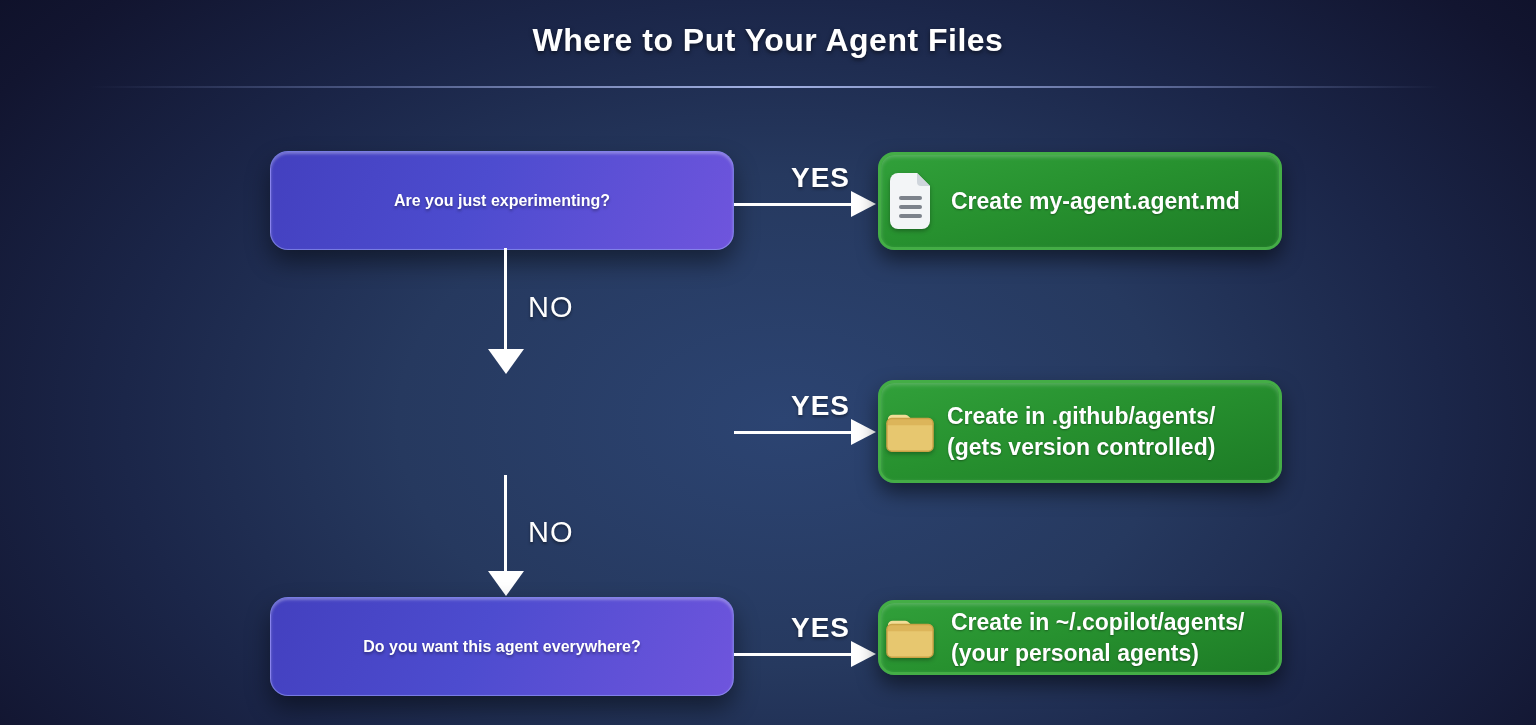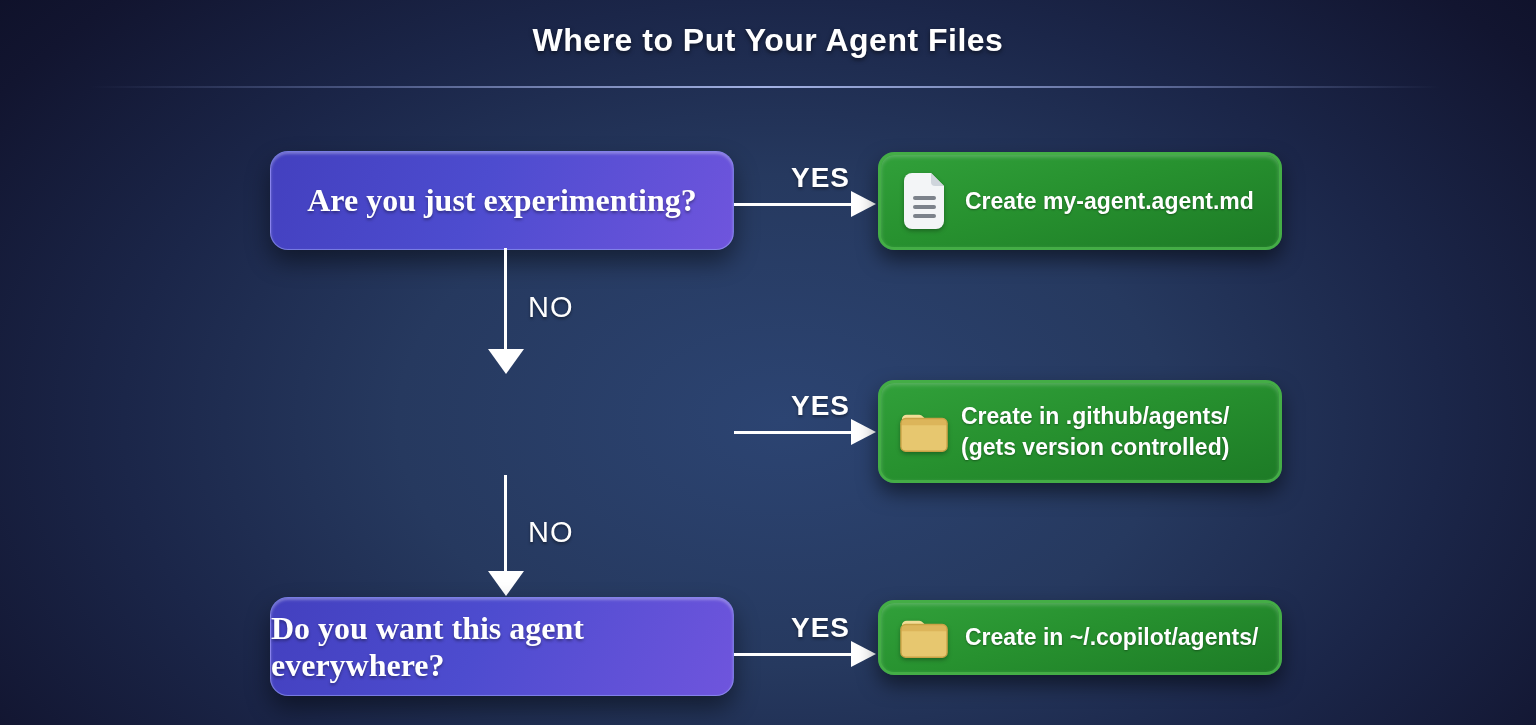--- a/index.html
+++ b/index.html
@@ -28,34 +28,33 @@
   
   .qbox {
     position:absolute; left:270px; width:462px; height:97px;
     border-radius:18px;
     background:linear-gradient(115deg,#4340bf 0%,#4d4ccf 45%,#6f55dd 100%);
     border:1px solid rgba(160,170,250,0.55);
     box-shadow:0 12px 24px rgba(0,0,0,0.45), inset 0 2px 3px rgba(255,255,255,0.30);
     display:flex; align-items:center; justify-content:center;
   }
   .qtext {
-    font-size:32px; font-weight:bold;
+    font-size:16px; font-weight:bold;
     text-shadow:0 2px 3px rgba(0,0,0,0.35);
-    font-family:Liberation Serif, serif;
   }
 
   
   .abox {
     position:absolute; left:878px; width:404px;
     border-radius:16px;
     background:linear-gradient(165deg,#31a03a 0%,#27912f 45%,#1d7b26 100%);
     border:3px solid #44ad46;
     box-shadow:0 10px 20px rgba(0,0,0,0.5), inset 0 2px 4px rgba(255,255,255,0.22);
     box-sizing:border-box;
-    display:flex; align-items:center; gap:16px; padding-left:18px;
+    display:flex; align-items:center; gap:16px; padding-left:4px;
   }
   .atext { font-size:23px; font-weight:bold; line-height:31px;
            text-shadow:0 1px 2px rgba(0,0,0,0.35); }
   .aicon { flex:0 0 auto; width:50px; display:flex; align-items:center; justify-content:center;
            filter:drop-shadow(0 2px 2px rgba(0,0,0,0.3)); }
 
   
   .yes-arrow { position:absolute; left:734px; width:142px; height:64px; }
   .yes-label {
     position:absolute; left:0; right:26px; top:-2px; text-align:right;
@@ -156,16 +155,17 @@
     <span class="aicon">
       <svg width="52" height="45" viewBox="0 0 52 45">
         <path d="M3 10 a5 5 0 0 1 5-5 h13 a5 5 0 0 1 3.8 1.8 L28 10 Z" fill="#f2dd96"></path>
         <rect x="2" y="9" width="48" height="34" rx="5" fill="#e7c76f"></rect>
         <path d="M2 14 a5 5 0 0 1 5-5 h38 a5 5 0 0 1 5 5 v2 H2 Z" fill="#dcb55a"></path>
         <rect x="2" y="9" width="48" height="34" rx="5" fill="none" stroke="#c9a246" stroke-width="1.5"></rect>
       </svg>
     </span>
     <div class="atext">
       <div>Create in ~/.copilot/agents/</div>
+      <div>(your personal agents)</div>
     </div>
   </div>
 
 </div>
 
 </body></html>

